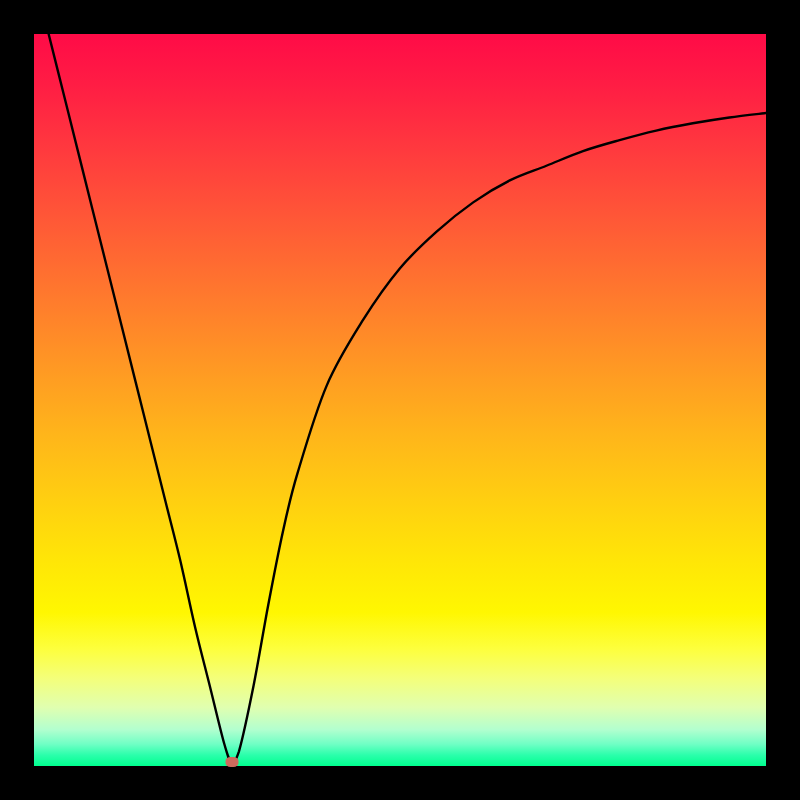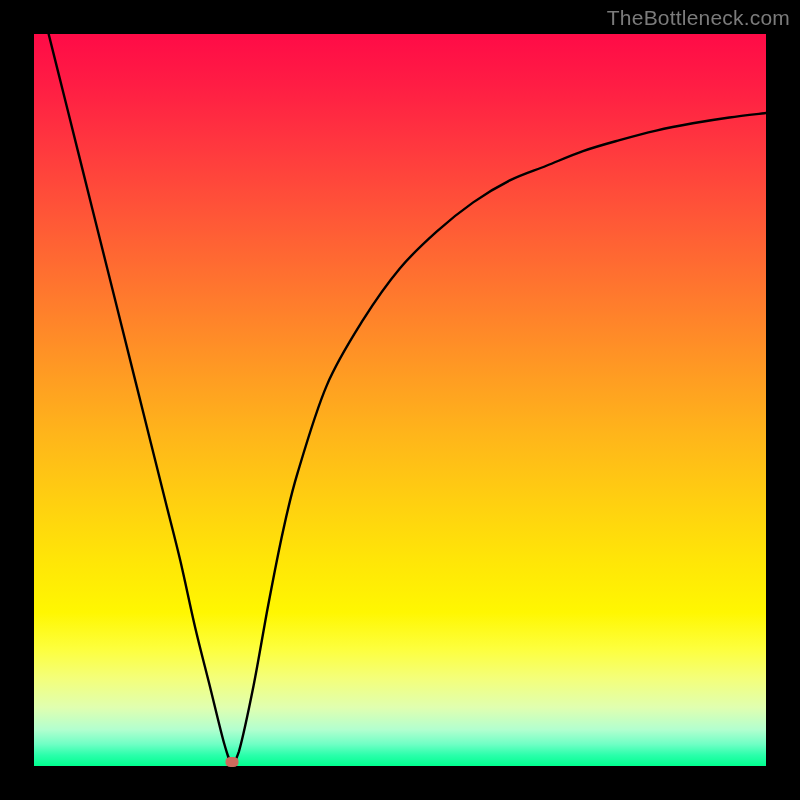--- a/index.html
+++ b/index.html
@@ -81,15 +81,14 @@
   <div class="plot-area">
 
     <svg class="curve" viewBox="0 0 732 732" preserveAspectRatio="none">
       <path id="curve-path" d="M 14.64 0 C 17.080000000000002 9.759999999999991, 24.400000000000002 39.03999999999995, 29.28 58.559999999999945 C 34.160000000000004 78.07999999999994, 39.04 97.60000000000001, 43.92 117.12 C 48.800000000000004 136.64000000000001, 53.68 156.15999999999997, 58.56 175.67999999999995 C 63.440000000000005 195.19999999999993, 68.32000000000001 214.71999999999994, 73.2 234.23999999999995 C 78.08 253.75999999999996, 82.96000000000001 273.28, 87.84 292.8 C 92.72 312.32000000000005, 97.60000000000001 331.84000000000003, 102.48 351.36 C 107.36 370.88, 112.24000000000001 390.40000000000003, 117.12 409.92 C 122 429.44, 126.88 448.96000000000004, 131.76 468.48 C 136.64 488, 141.52 506.29999999999995, 146.4 527.04 C 151.28 547.78, 156.16 572.18, 161.04 592.92 C 165.92 613.66, 170.8 631.96, 175.68 651.48 C 180.56 671, 186.66 697.23, 190.32 710.04 C 193.98 722.8499999999999, 195.20000000000002 727.12, 197.64000000000001 728.34 C 200.08 728.34, 201.3 728.34, 204.96 717.36 C 208.62 704.55, 214.72 675.88, 219.6 651.48 C 224.48 627.08, 229.36 596.58, 234.24 570.96 C 239.12 545.34, 244.00000000000003 519.72, 248.88000000000002 497.76 C 253.76000000000002 475.79999999999995, 256.2 463.59999999999997, 263.52 439.2 C 270.84 414.8, 281.82 376.98, 292.8 351.36 C 303.78000000000003 325.74, 317.20000000000005 305, 329.40000000000003 285.48 C 341.6 265.96000000000004, 353.8 248.87999999999997, 366 234.23999999999995 C 378.2 219.59999999999994, 390.40000000000003 208.61999999999998, 402.6 197.64 C 414.8 186.66, 427 176.9, 439.2 168.36 C 451.4 159.82000000000002, 463.6 152.49999999999997, 475.8 146.39999999999998 C 488 140.29999999999998, 500.2 136.64, 512.4 131.76 C 524.6 126.88, 536.8 121.39, 549 117.12 C 561.2 112.85000000000001, 573.4000000000001 109.55599999999998, 585.6 106.13999999999999 C 597.8 102.72399999999999, 609.9999999999999 99.43000000000002, 622.1999999999999 96.62400000000002 C 634.4 93.81800000000003, 646.6 91.49999999999996, 658.8000000000001 89.30399999999997 C 671.0000000000001 87.10799999999999, 683.2 85.15600000000008, 695.4 83.44800000000009 C 707.5999999999999 81.74000000000011, 725.9 79.78800000000005, 732 79.05600000000004" fill="none" stroke="#000000" stroke-width="2.4" stroke-linecap="round"></path>
     </svg>
 
     <div class="marker" id="min-marker" style="left: 197.64px; top: 728.34px; background: rgb(205, 106, 93);"></div>
 
   </div>
 
-  <div class="watermark">TheBottleneck.com</div>
 
 </div>
 
 </body></html>

